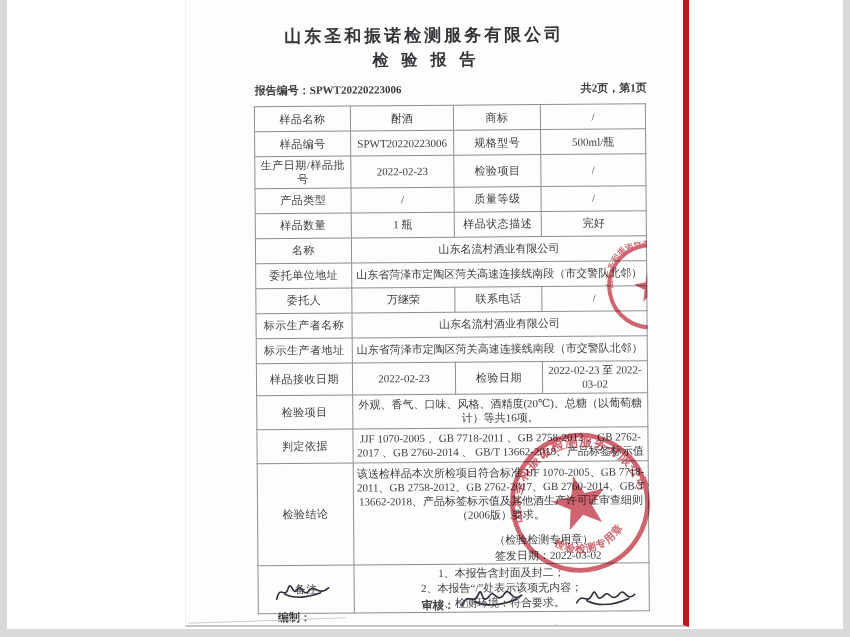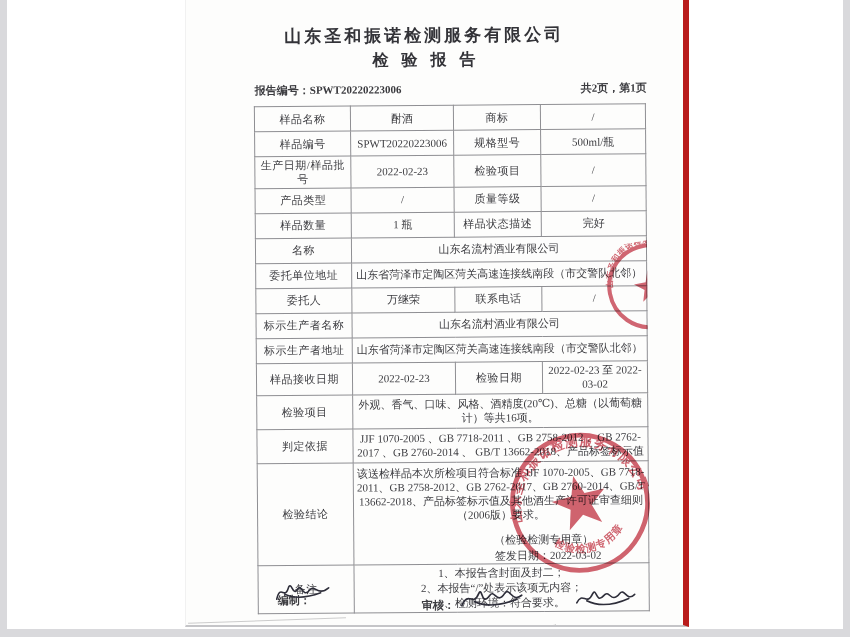--- a/index.html
+++ b/index.html
@@ -149,21 +149,21 @@
         <td class="lbl">备注</td>
         <td colspan="3" class="left notes">
           <div>1、本报告含封面及封二；</div>
           <div>2、本报告“/”处表示该项无内容；</div>
           <div>3、检测环境：符合要求。</div>
         </td>
       </tr>
     </tbody>
       </table>
 
-    <div class="footer-item" style="left:50px; top:592px;padding-left:39px;">编制：</div>
+    <div class="footer-item" style="left:50px; top:609px;padding-left:39px;">编制：</div>
     <svg class="sig" style="left:84px; top:578px;" width="62" height="26" viewBox="0 0 62 26">
       <path d="M4,20 C8,4 12,22 16,8 C19,2 20,18 25,10 C29,4 30,20 37,11 C42,5 45,18 56,9 M12,15 C22,20 34,19 48,14" fill="none" stroke="#2e2e3a" stroke-width="1.6" stroke-linecap="round"></path>
     </svg>
 
     <div class="footer-item" style="left:233px; top:598px;">审核：</div>
     <svg class="sig" style="left:268px; top:584px;" width="70" height="30" viewBox="0 0 70 30">
       <path d="M5,22 C12,6 16,24 22,10 C26,2 24,24 33,12 C38,5 40,22 48,10 C53,3 55,20 65,12 M18,18 C30,24 44,22 60,16" fill="none" stroke="#2e2e3a" stroke-width="1.7" stroke-linecap="round"></path>
     </svg>
 
     <div class="footer-item" style="left:348px; top:600px;margin-top:24px;">批准：</div>

